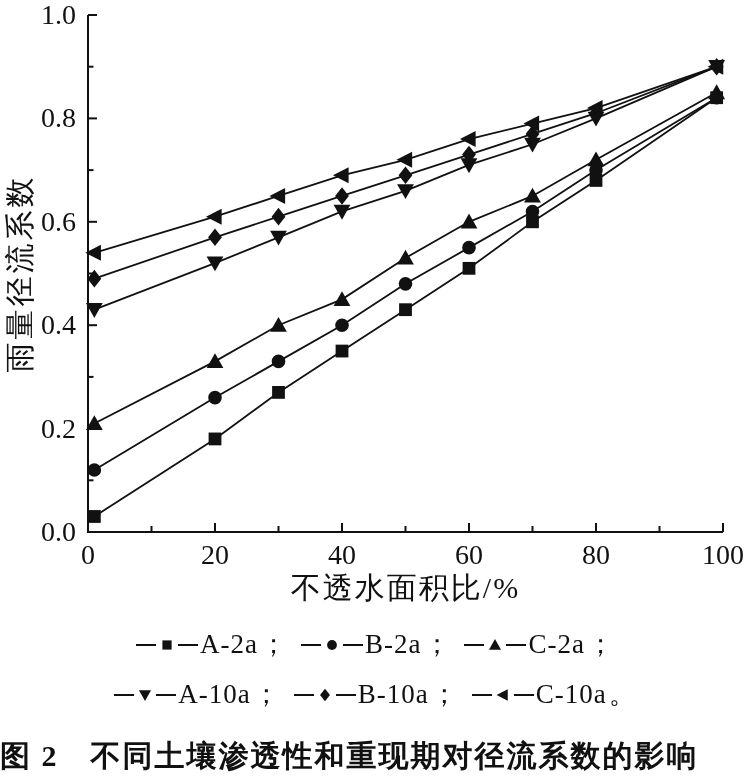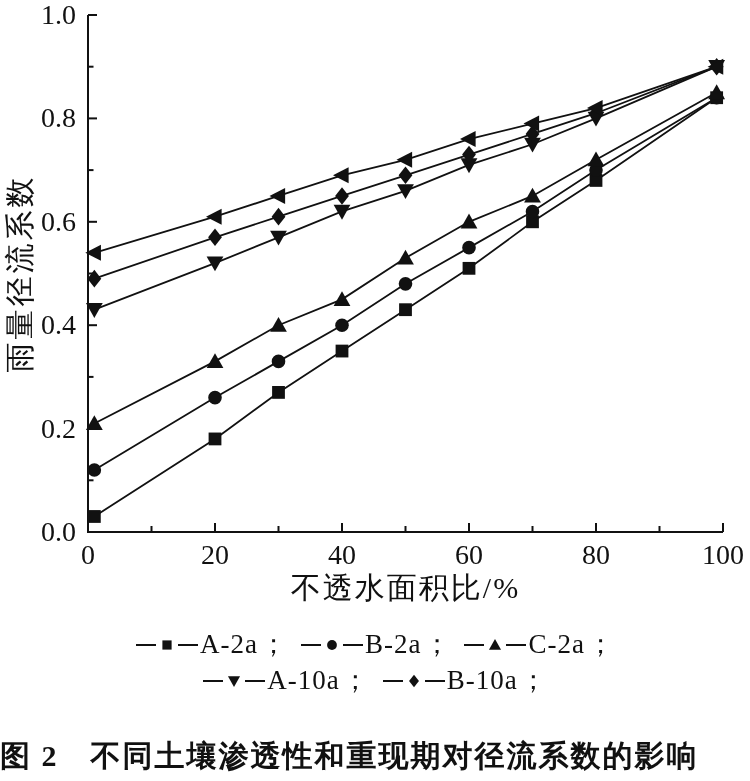--- a/index.html
+++ b/index.html
@@ -5,21 +5,21 @@
   html,body{margin:0;padding:0;background:#ffffff;}
   .page{
     position:relative;width:750px;height:781px;background:#ffffff;
     font-family:"Liberation Serif","DejaVu Serif",serif;color:#111;
     overflow:hidden;
   }
   .chart-wrap{position:absolute;left:0;top:0;width:750px;height:620px;}
   svg text{font-family:"Liberation Serif","DejaVu Serif",serif;fill:#111;}
   .legend-block{
     position:absolute;left:0;top:626px;width:750px;
-    display:flex;flex-direction:column;align-items:center;
+    display:flex;flex-direction:column;align-items:center;gap:14px;
   }
   .legend-row{display:flex;justify-content:center;align-items:center;gap:14px;}
   .legend-item{display:flex;align-items:center;gap:2px;}
   .legend-item svg{display:block;}
   .legend-label{font-size:27px;letter-spacing:1px;}
   .legend-sep{font-size:27px;}
   .caption{
     position:absolute;left:0;top:736px;width:750px;text-align:left;
     font-size:30px;font-weight:600;letter-spacing:2px;
   }
@@ -186,17 +186,26 @@
         </div>
         <div class="legend-item">
           <svg width="62" height="26">
             <line x1="0" y1="14" x2="20" y2="14" stroke="#111111" stroke-width="2"></line>
             <path d="M31,7.664L35.968,14L31,20.336L26.032,14Z" fill="#111111"></path>
             <line x1="42" y1="14" x2="62" y2="14" stroke="#111111" stroke-width="2"></line>
           </svg>
           <span class="legend-label">B-10a</span>
           <span class="legend-sep">；</span>
         </div>
+        <div class="legend-item">
+          <svg width="62" height="26">
+            <line x1="0" y1="14" x2="20" y2="14" stroke="#111111" stroke-width="2"></line>
+            <path d="M24.52,14L35.752,8.24L35.752,19.759999999999998Z" fill="#111111"></path>
+            <line x1="42" y1="14" x2="62" y2="14" stroke="#111111" stroke-width="2"></line>
+          </svg>
+          <span class="legend-label">C-10a</span>
+          <span class="legend-sep">。</span>
+        </div>
       </div>
     </div>
 
   <div class="caption">图 2　不同土壤渗透性和重现期对径流系数的影响</div>
 </div>
 
 </body></html>

